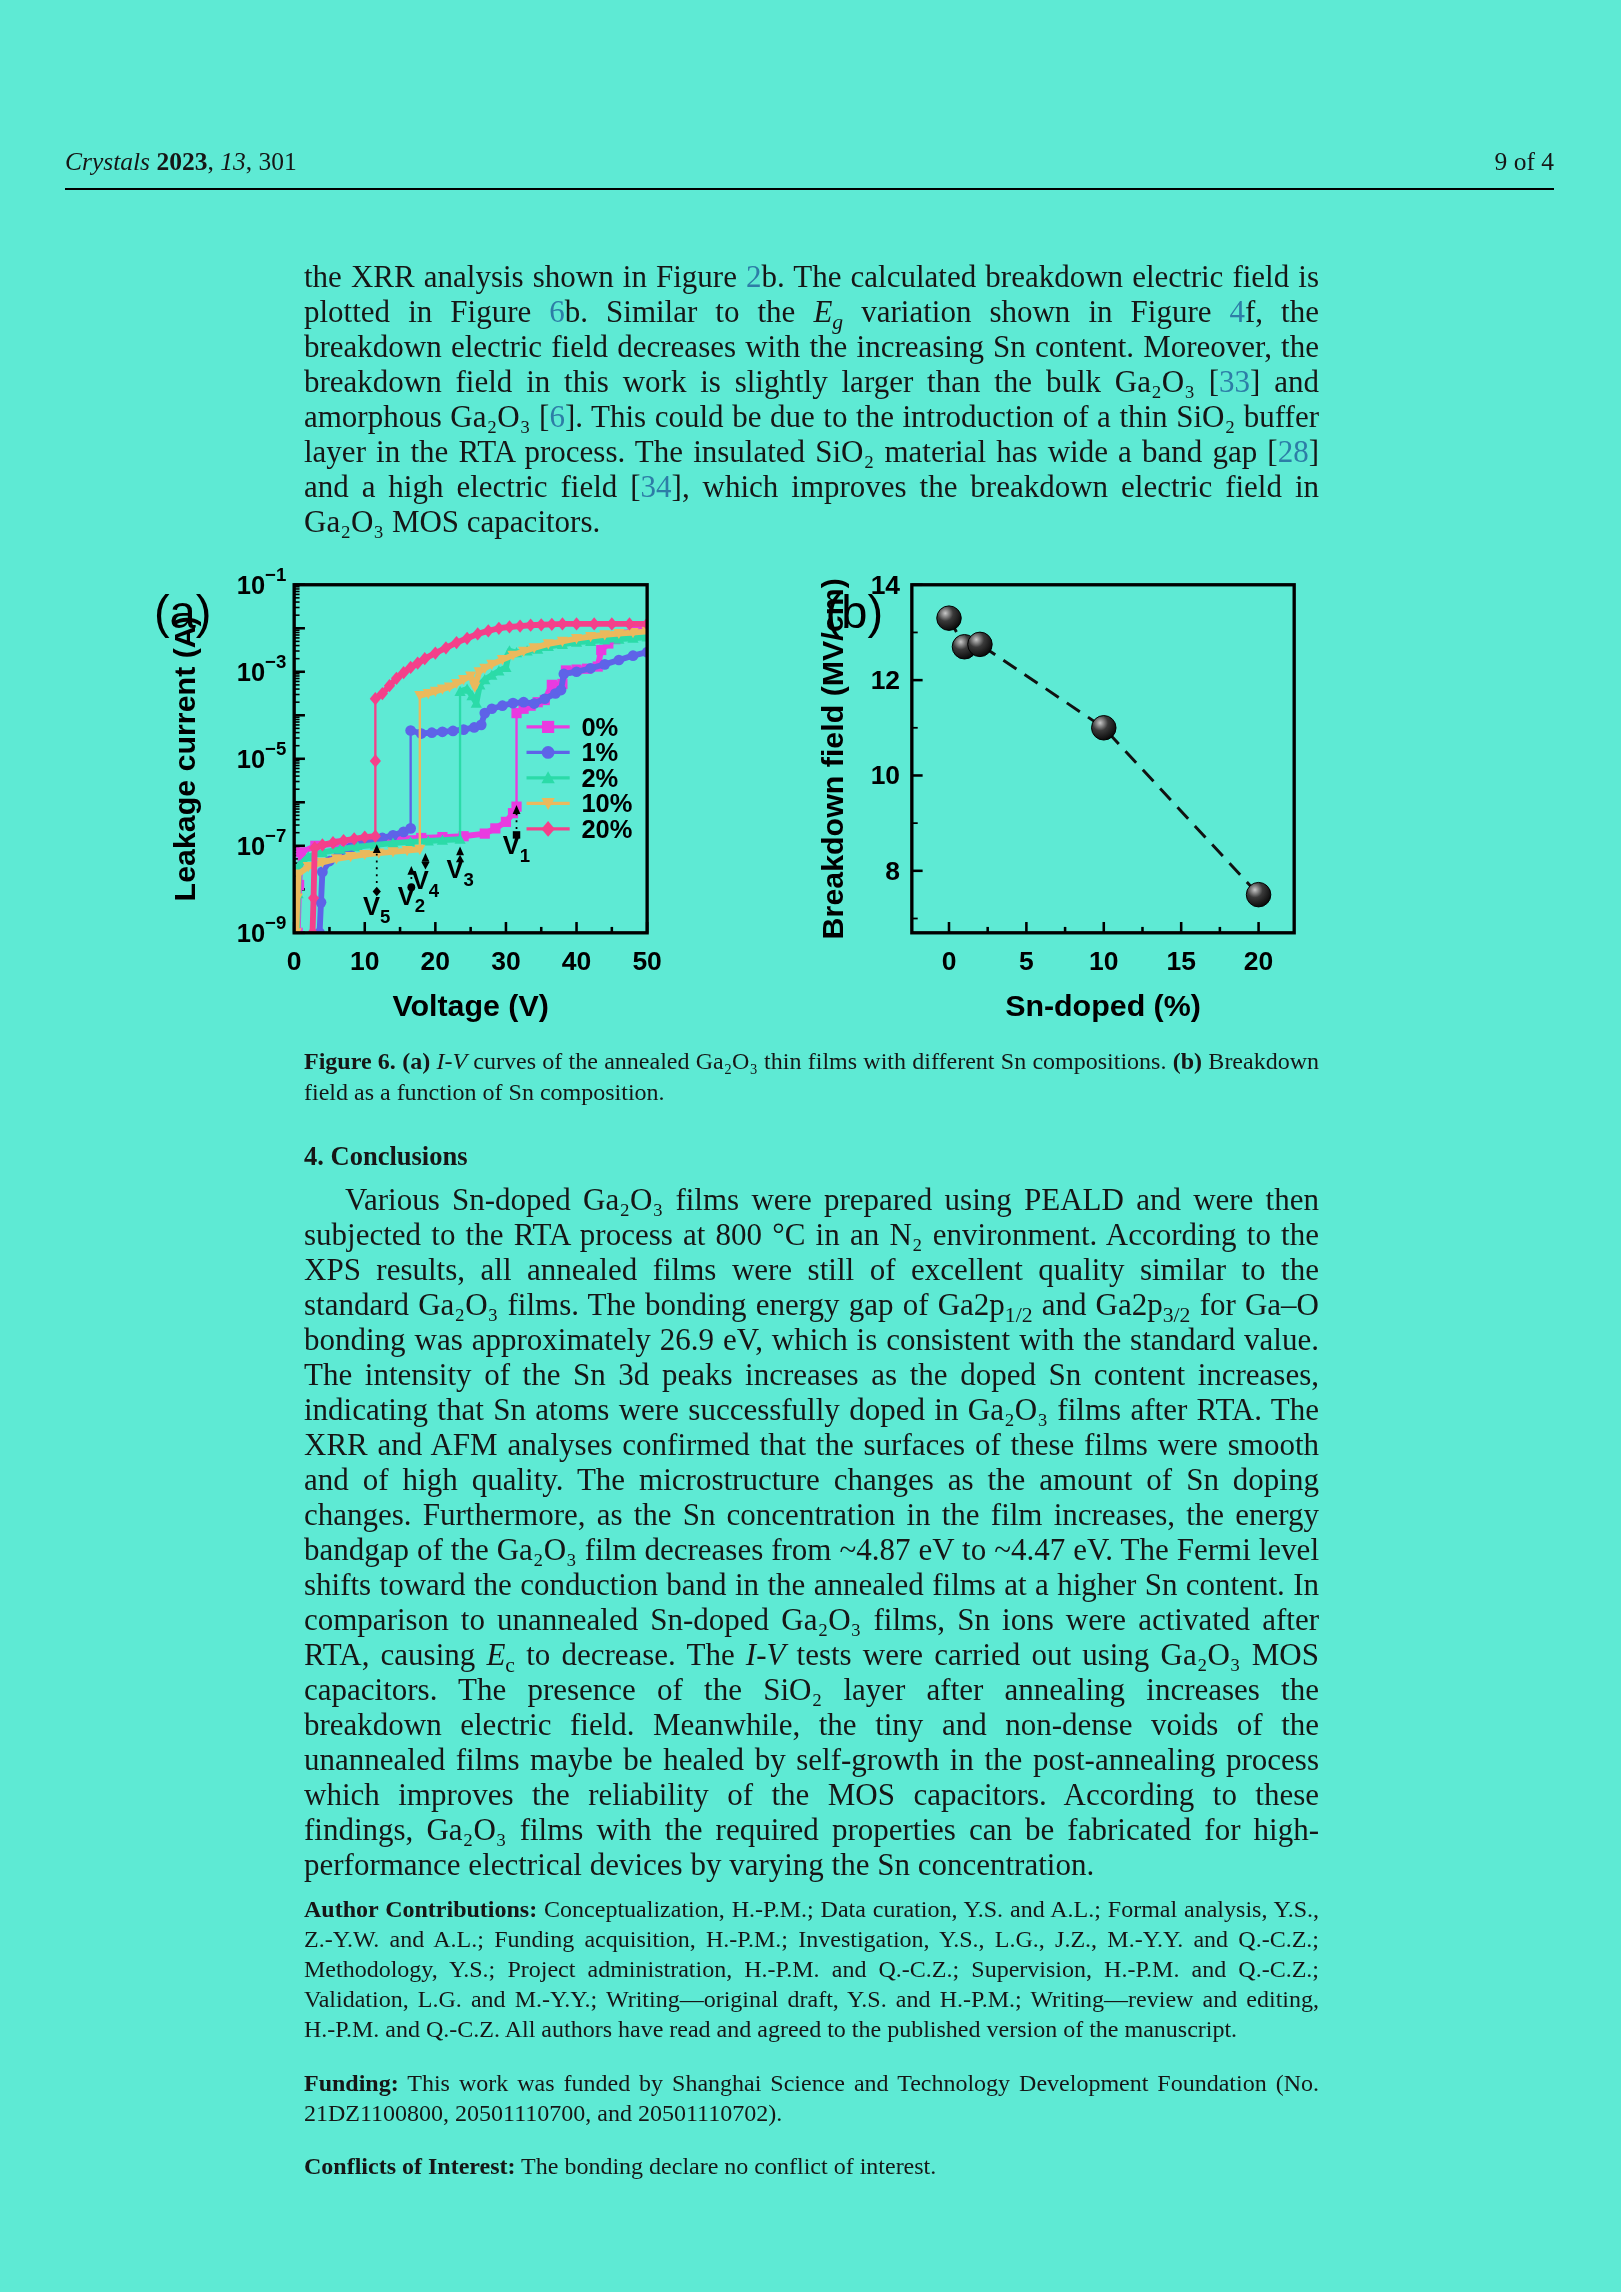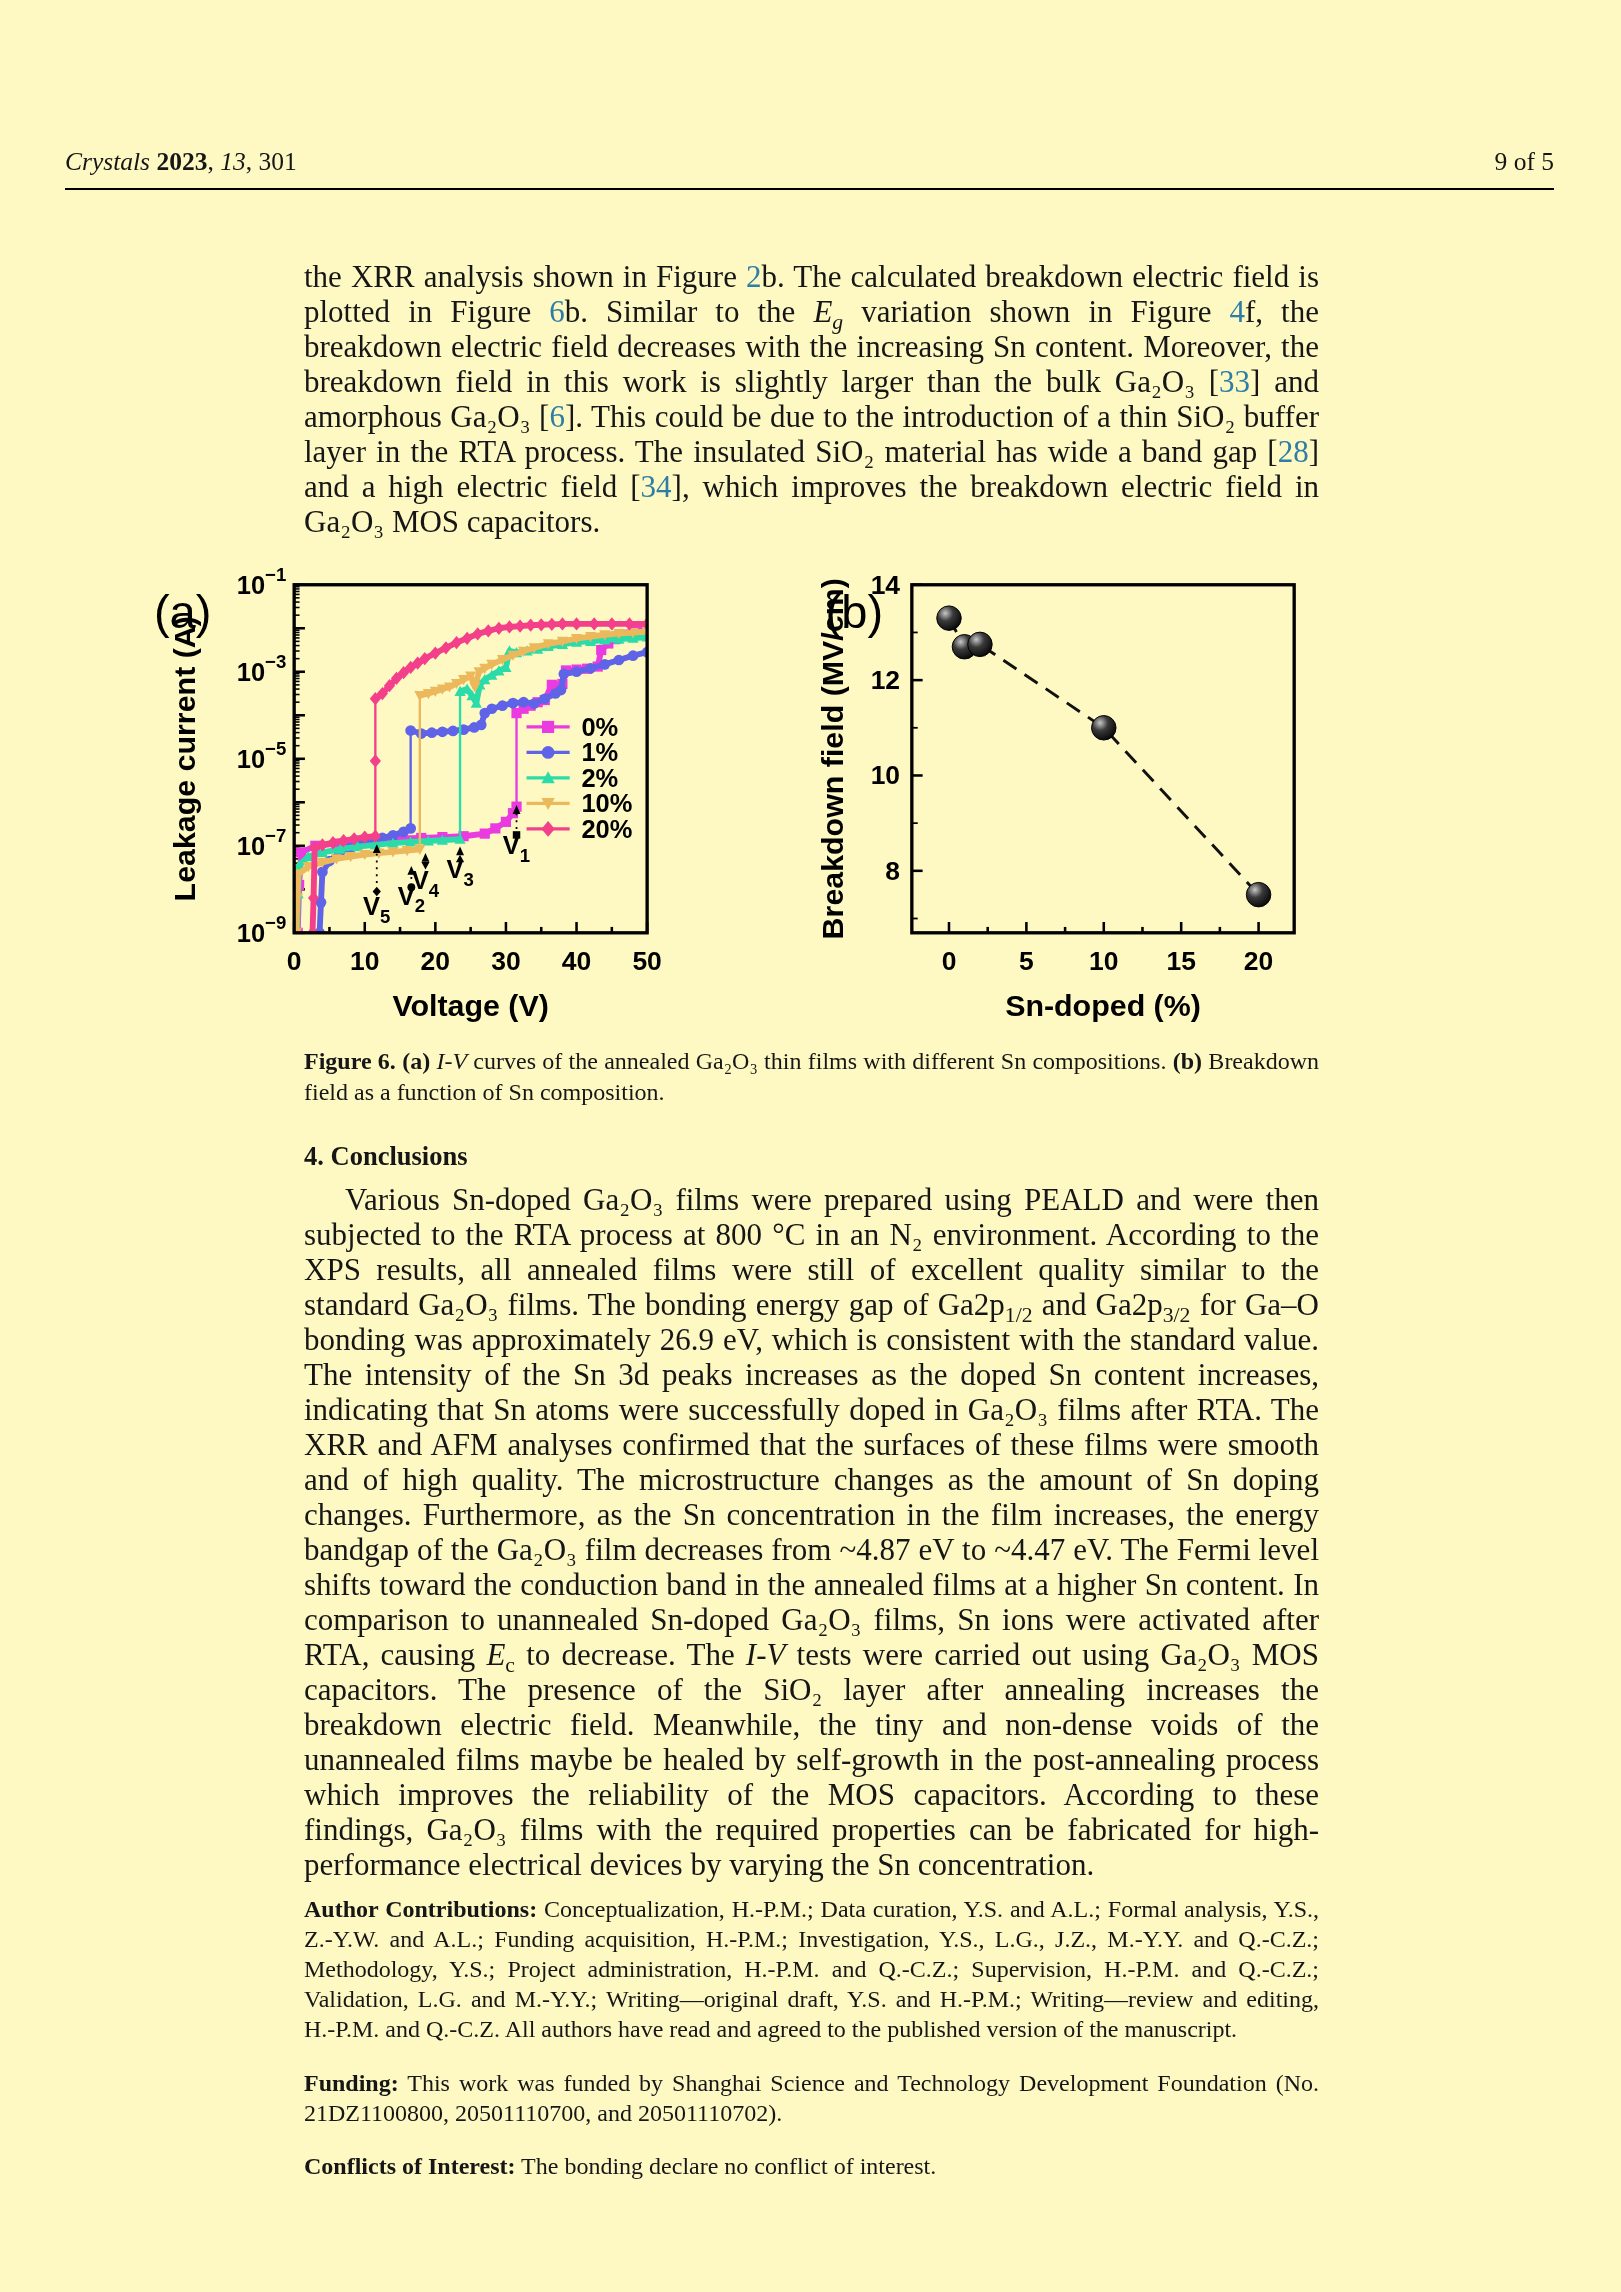--- a/index.html
+++ b/index.html
@@ -1,16 +1,16 @@
 <!DOCTYPE html>
 <html><head>
 <meta charset="utf-8">
 <style>
   html,body{margin:0;padding:0;background:#ffffff;}
-  .page{position:relative;width:1621px;height:2293px;background:#fef9c3;overflow:hidden;
+  .page{position:relative;width:1621px;height:2293px;background:#5eead4;overflow:hidden;
         font-family:"Liberation Serif","DejaVu Serif",serif;color:#161616;}
   .running-header{position:absolute;left:65px;right:67px;top:147px;display:flex;
         justify-content:space-between;font-size:25.5px;}
   .header-rule{position:absolute;left:65px;right:67px;top:188px;height:2px;background:#000;}
   .column{position:absolute;left:304px;top:259px;width:1015px;}
   .body-par{font-size:31px;line-height:35px;text-align:justify;margin:0;}
   .indent{text-indent:41px;}
   .italic{font-style:italic;}
   .bold{font-weight:bold;}
   .link{color:#2d7da6;}
@@ -24,21 +24,21 @@
   svg text{font-family:"Liberation Sans","DejaVu Sans",sans-serif;font-weight:bold;fill:#000;}
   svg .panel-label{font-weight:normal;font-size:48px;}
 </style>
 </head>
 <body>
 
 <div class="page">
 
   <div class="running-header">
     <span><span class="italic">Crystals</span><span> </span><span class="bold">2023</span><span>, </span><span class="italic">13</span><span>, 301</span></span>
-    <span>9 of 5</span>
+    <span>9 of 4</span>
   </div>
   <div class="header-rule"></div>
 
   <div class="column">
 
     <p class="body-par"><span>the XRR analysis shown in Figure </span><span class="link">2</span><span>b.  The calculated breakdown electric field is plotted in Figure </span><span class="link">6</span><span>b. Similar to the </span><span class="italic">E</span><span class="italic sub">g</span><span> variation shown in Figure </span><span class="link">4</span><span>f, the breakdown electric field decreases with the increasing Sn content. Moreover, the breakdown field in this work is slightly larger than the bulk Ga₂O₃ [</span><span class="link">33</span><span>] and amorphous Ga₂O₃ [</span><span class="link">6</span><span>]. This could be due to the introduction of a thin SiO₂ buffer layer in the RTA process. The insulated SiO₂ material has wide a band gap [</span><span class="link">28</span><span>] and a high electric field [</span><span class="link">34</span><span>], which improves the breakdown electric field in Ga₂O₃ MOS capacitors.</span></p>
 
     <div class="figure-block">
       <svg id="chart-a" width="652" height="466" viewBox="0 0 665 475">
           <text x="2" y="64" class="panel-label">(a)</text>

